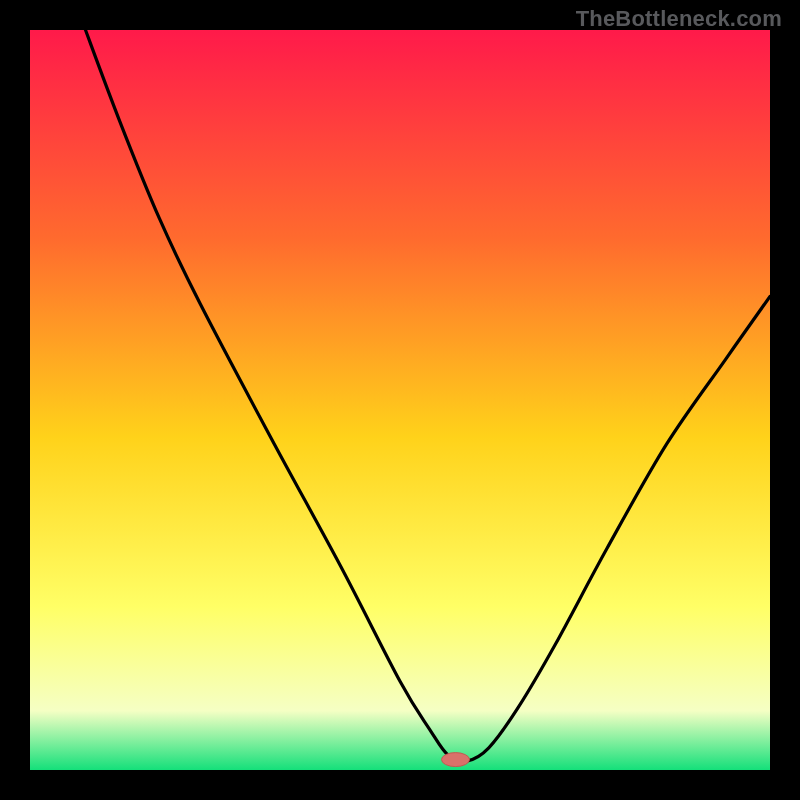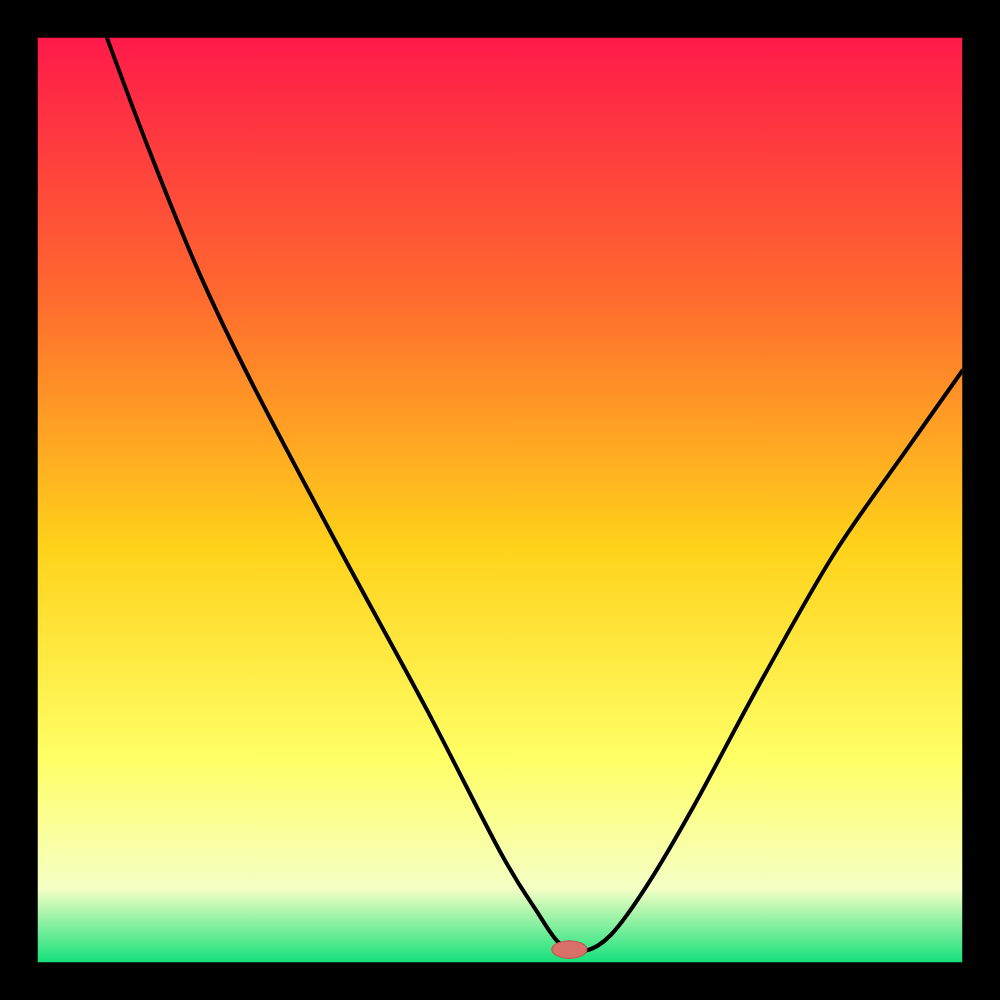--- a/index.html
+++ b/index.html
@@ -34,20 +34,21 @@
     height: 740px;
   }
   svg {
     display: block;
   }
 </style>
 </head>
 <body>
 
 <div class="frame">
+  <div class="watermark">TheBottleneck.com</div>
 
   <div class="plot">
     <svg id="chart-svg" width="740" height="740" viewBox="0 0 740 740" preserveAspectRatio="none">
       <defs>
         <linearGradient id="bgGrad" x1="0" y1="0" x2="0" y2="1">
           <stop id="g0" offset="0%" stop-color="#ff1a4a"></stop>
           <stop id="g1" offset="28%" stop-color="#ff6a2e"></stop>
           <stop id="g2" offset="55%" stop-color="#ffd21a"></stop>
           <stop id="g3" offset="78%" stop-color="#ffff66"></stop>
           <stop id="g4" offset="92%" stop-color="#f5ffc4"></stop>

